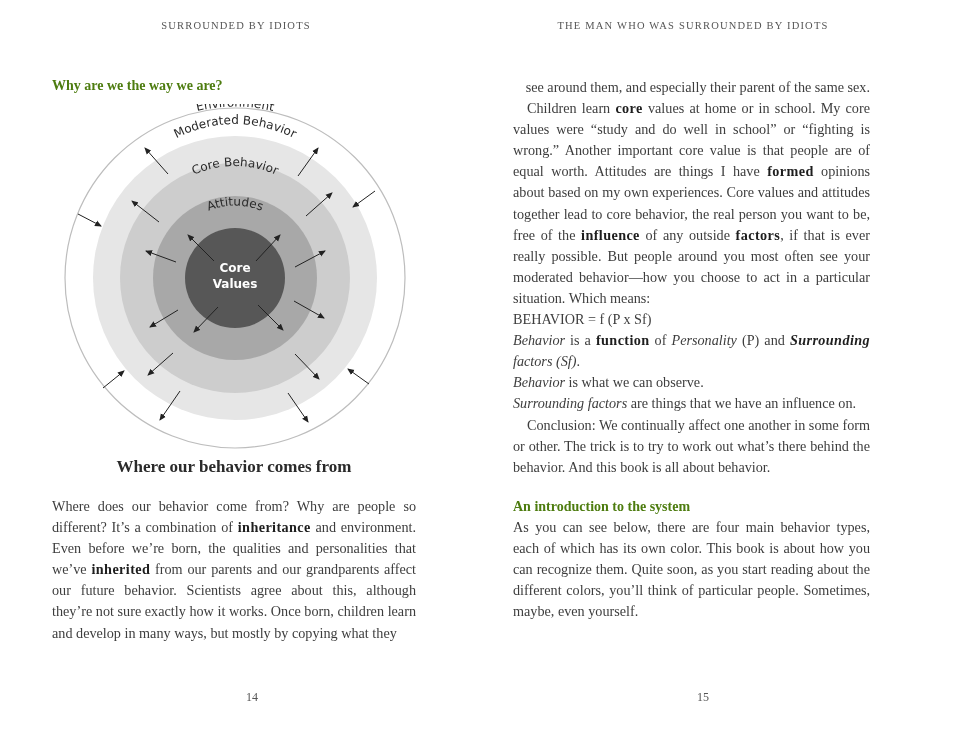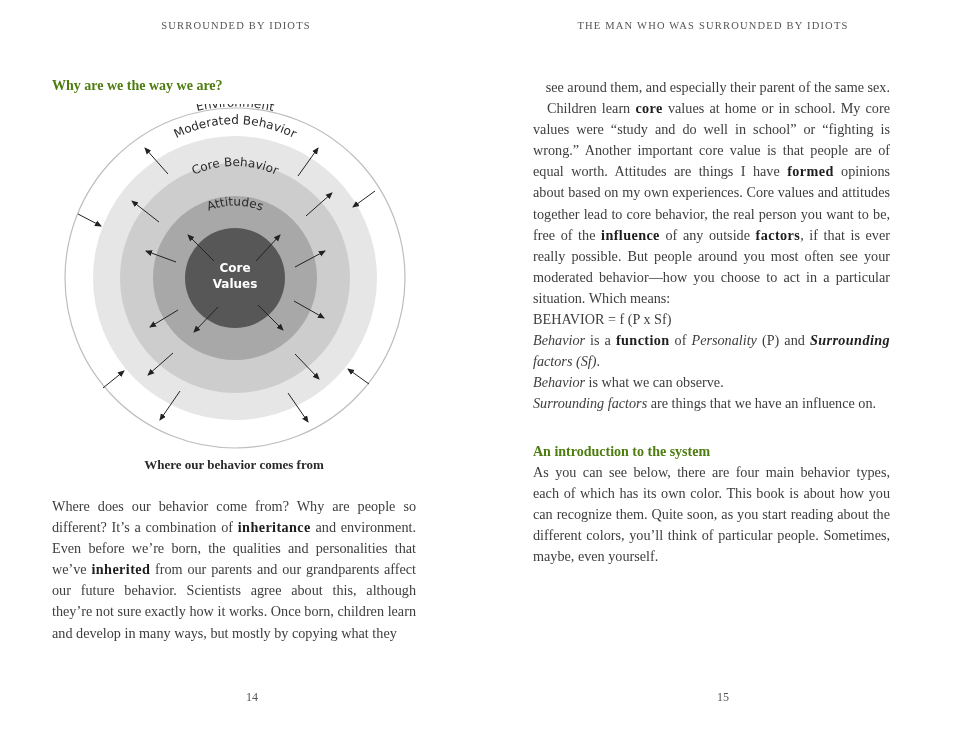--- a/index.html
+++ b/index.html
@@ -2,51 +2,51 @@
 <html><head>
 <meta charset="utf-8">
 <style>
   html, body { margin: 0; padding: 0; }
   body {
     width: 960px; height: 737px; background: #ffffff; position: relative; overflow: hidden;
     font-family: "Liberation Serif", "DejaVu Serif", serif; color: #3a3a3a;
   }
   .page { position: absolute; top: 0; height: 737px; }
   .page-left { left: 0; width: 480px; }
-  .page-right { left: 472px; width: 480px; }
+  .page-right { left: 452px; width: 480px; }
   .running-head {
     position: absolute; top: 20px; left: 0; right: 0; text-align: center;
     font-size: 10.5px; letter-spacing: 1.2px; color: #555; font-family: Liberation Serif, serif;
   }
   .page-left .running-head { left: 0; width: 472px; }
   .page-right .running-head { left: 0; width: 482px; }
   .folio { position: absolute; top: 690px; font-size: 12px; color: #555; }
   .page-left .folio { left: 246px; }
   .page-right .folio { left: 245px; }
 
   .section-title { font-weight: bold; color: #4d7c0f; font-size: 14px; }
   .page-left .section-title.top { position: absolute; left: 52px; top: 78px; }
 
   .diagram { position: absolute; left: 60px; top: 104px; width: 350px; height: 350px; }
   .caption {
     position: absolute; left: 52px; width: 364px; top: 457px; text-align: center;
-    font-weight: bold; font-size: 13px; color: #2a2a2a;
+    font-weight: bold; font-size: 17px; color: #2a2a2a;
   }
 
   .body-text {
     position: absolute; font-size: 14.2px; line-height: 21.1px; color: #3d3d3d;
     text-align: justify;
   }
   .page-left .body-text { left: 52px; width: 364px; top: 496px; }
   .body-text p { margin: 0; }
   .body-text b { color: #1e1e1e; letter-spacing: 0.4px; }
   .body-text .indent { text-indent: 14px; }
   .page-right .body-text { left: 61px; width: 357px; top: 77px; }
   .page-right .body-text .first { text-indent: 0; text-align: right; }
-  .page-right .section-title.mid { margin-top: 26px; display: block; }
+  .page-right .section-title.mid { margin-top: 18px; display: block; }
   .line-l { text-align: justify; text-align-last: justify; }
 </style>
 </head>
 <body>
 
 <div class="page page-left">
   <div class="running-head">SURROUNDED BY IDIOTS</div>
   <div class="section-title top">Why are we the way we are?</div>
 
   <svg class="diagram" viewBox="0 0 350 350" width="350" height="350">
@@ -122,18 +122,19 @@
 <div class="page page-right">
   <div class="running-head">THE MAN WHO WAS SURROUNDED BY IDIOTS</div>
 
   <div class="body-text">
     <p class="first">see around them, and especially their parent of the same sex.</p>
     <p class="indent"><span>Children learn </span><b>core</b><span> values at home or in school. My core values were “study and do well in school” or “fighting is wrong.” Another important core value is that people are of equal worth. Attitudes are things I have </span><b>formed</b><span> opinions about based on my own experiences. Core values and attitudes together lead to core behavior, the real person you want to be, free of the </span><b>influence</b><span> of any outside </span><b>factors</b><span>, if that is ever really possible. But people around you most often see your moderated behavior—how you choose to act in a particular situation. Which means:</span></p>
     <p>BEHAVIOR = f (P x Sf)</p>
     <p><i>Behavior</i><span> is a </span><b>function</b><span> of </span><i>Personality</i><span> (P) and </span><b><i>Surrounding</i></b><span> </span><i>factors (Sf)</i><span>.</span></p>
     <p><i>Behavior</i><span> is what we can observe.</span></p>
     <p><i>Surrounding factors</i><span> are things that we have an influence on.</span></p>
+    <p class="indent">Conclusion: We continually affect one another in some form or other. The trick is to try to work out what’s there behind the behavior. And this book is all about behavior.</p>
     <span class="section-title mid">An introduction to the system</span>
     <p>As you can see below, there are four main behavior types, each of which has its own color. This book is about how you can recognize them. Quite soon, as you start reading about the different colors, you’ll think of particular people. Sometimes, maybe, even yourself.</p>
   </div>
 
   <div class="folio">15</div>
 </div>
 
 </body></html>

